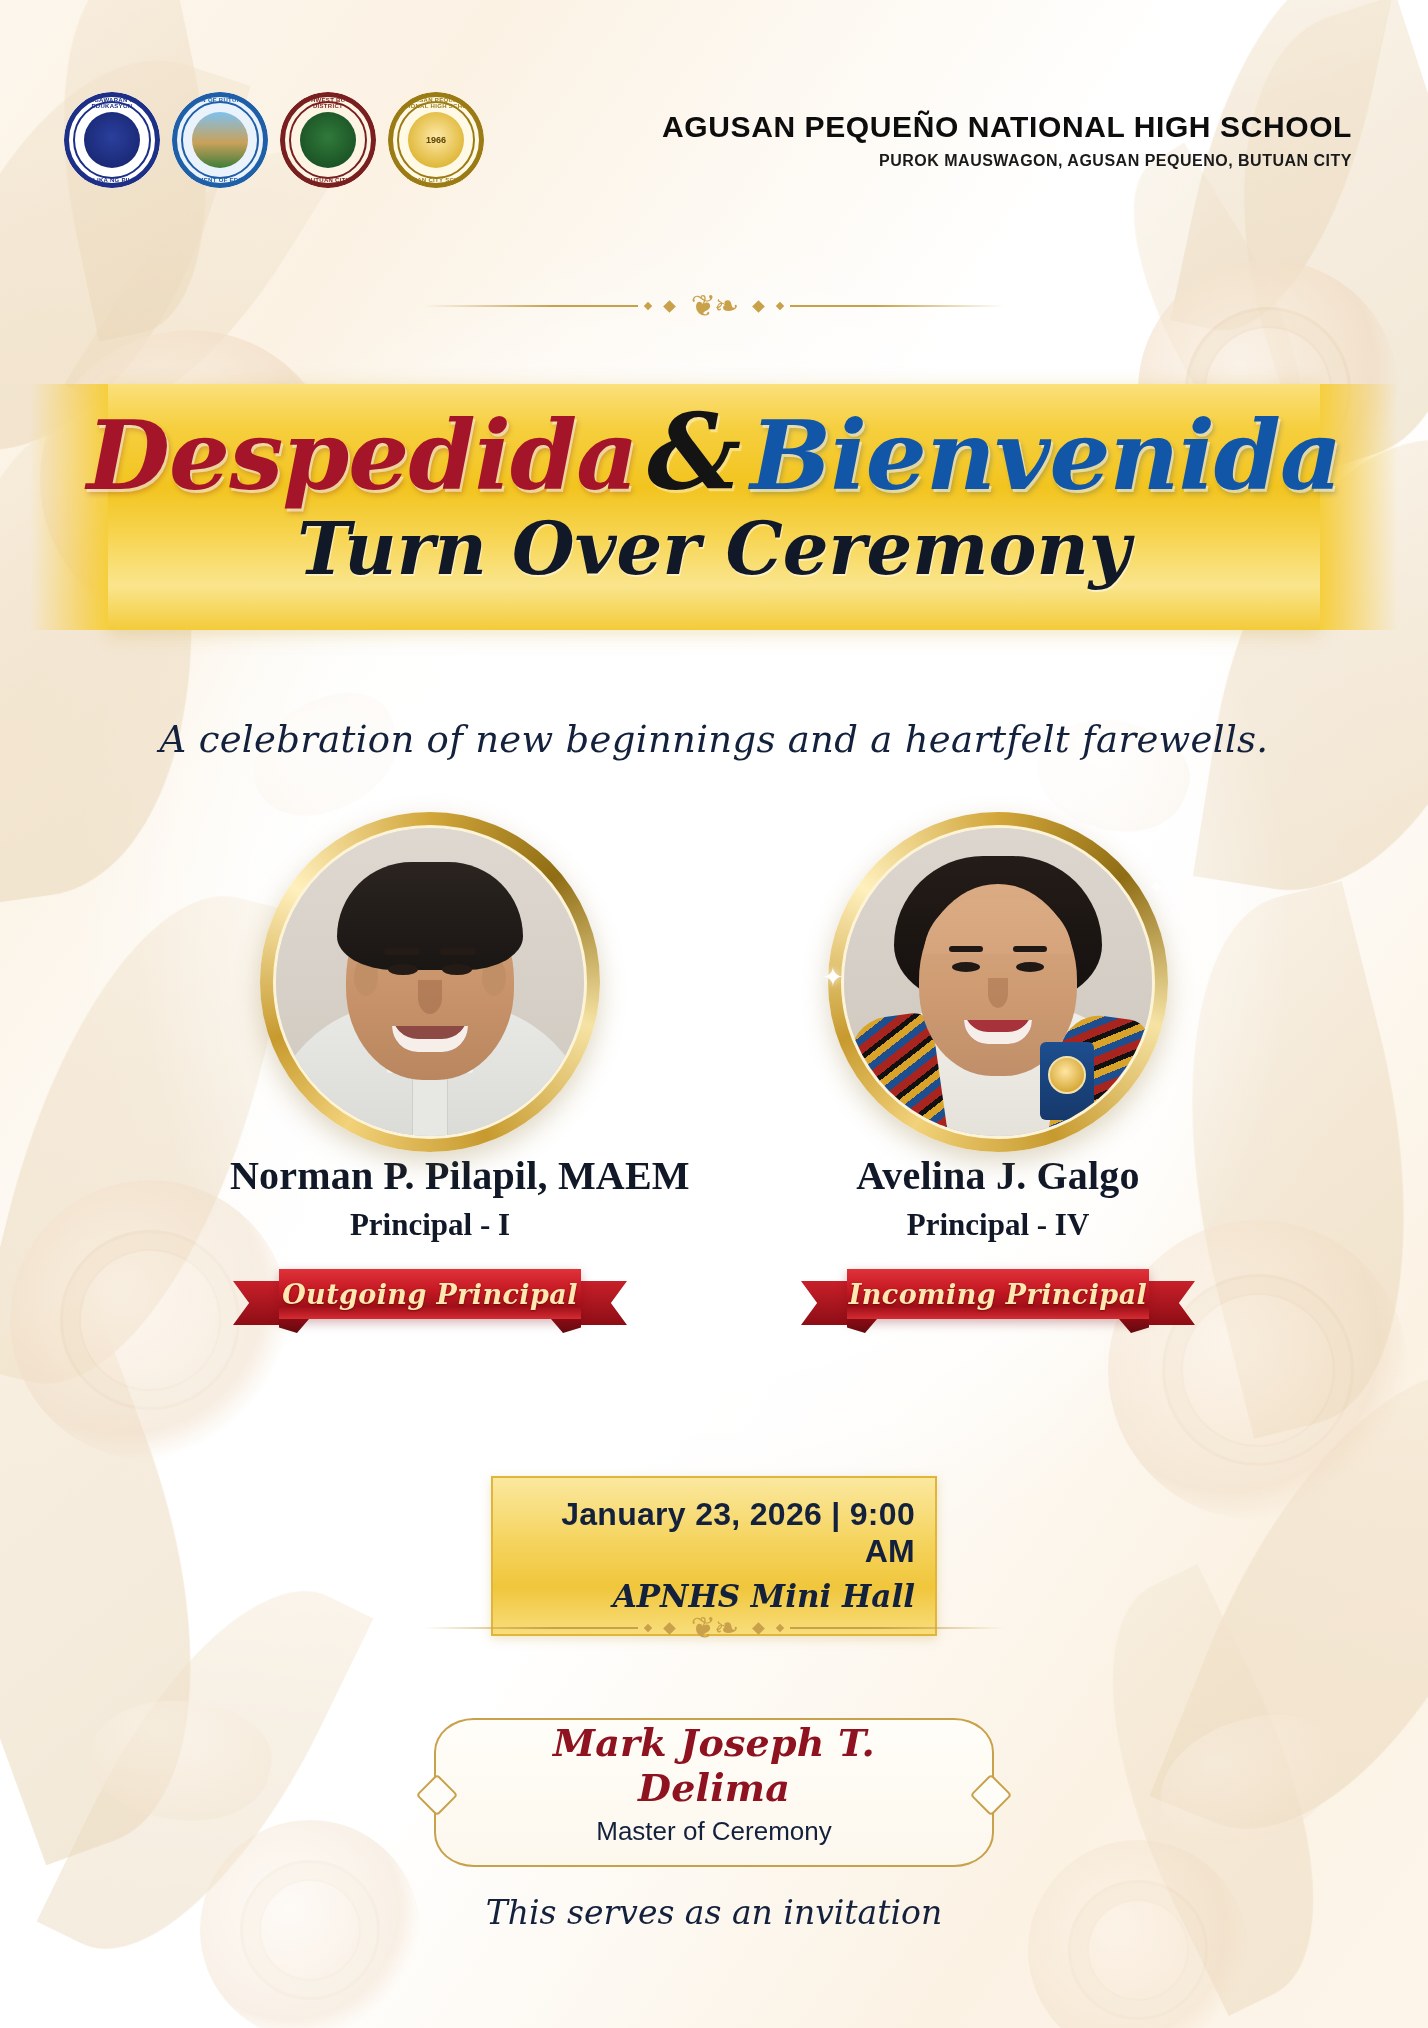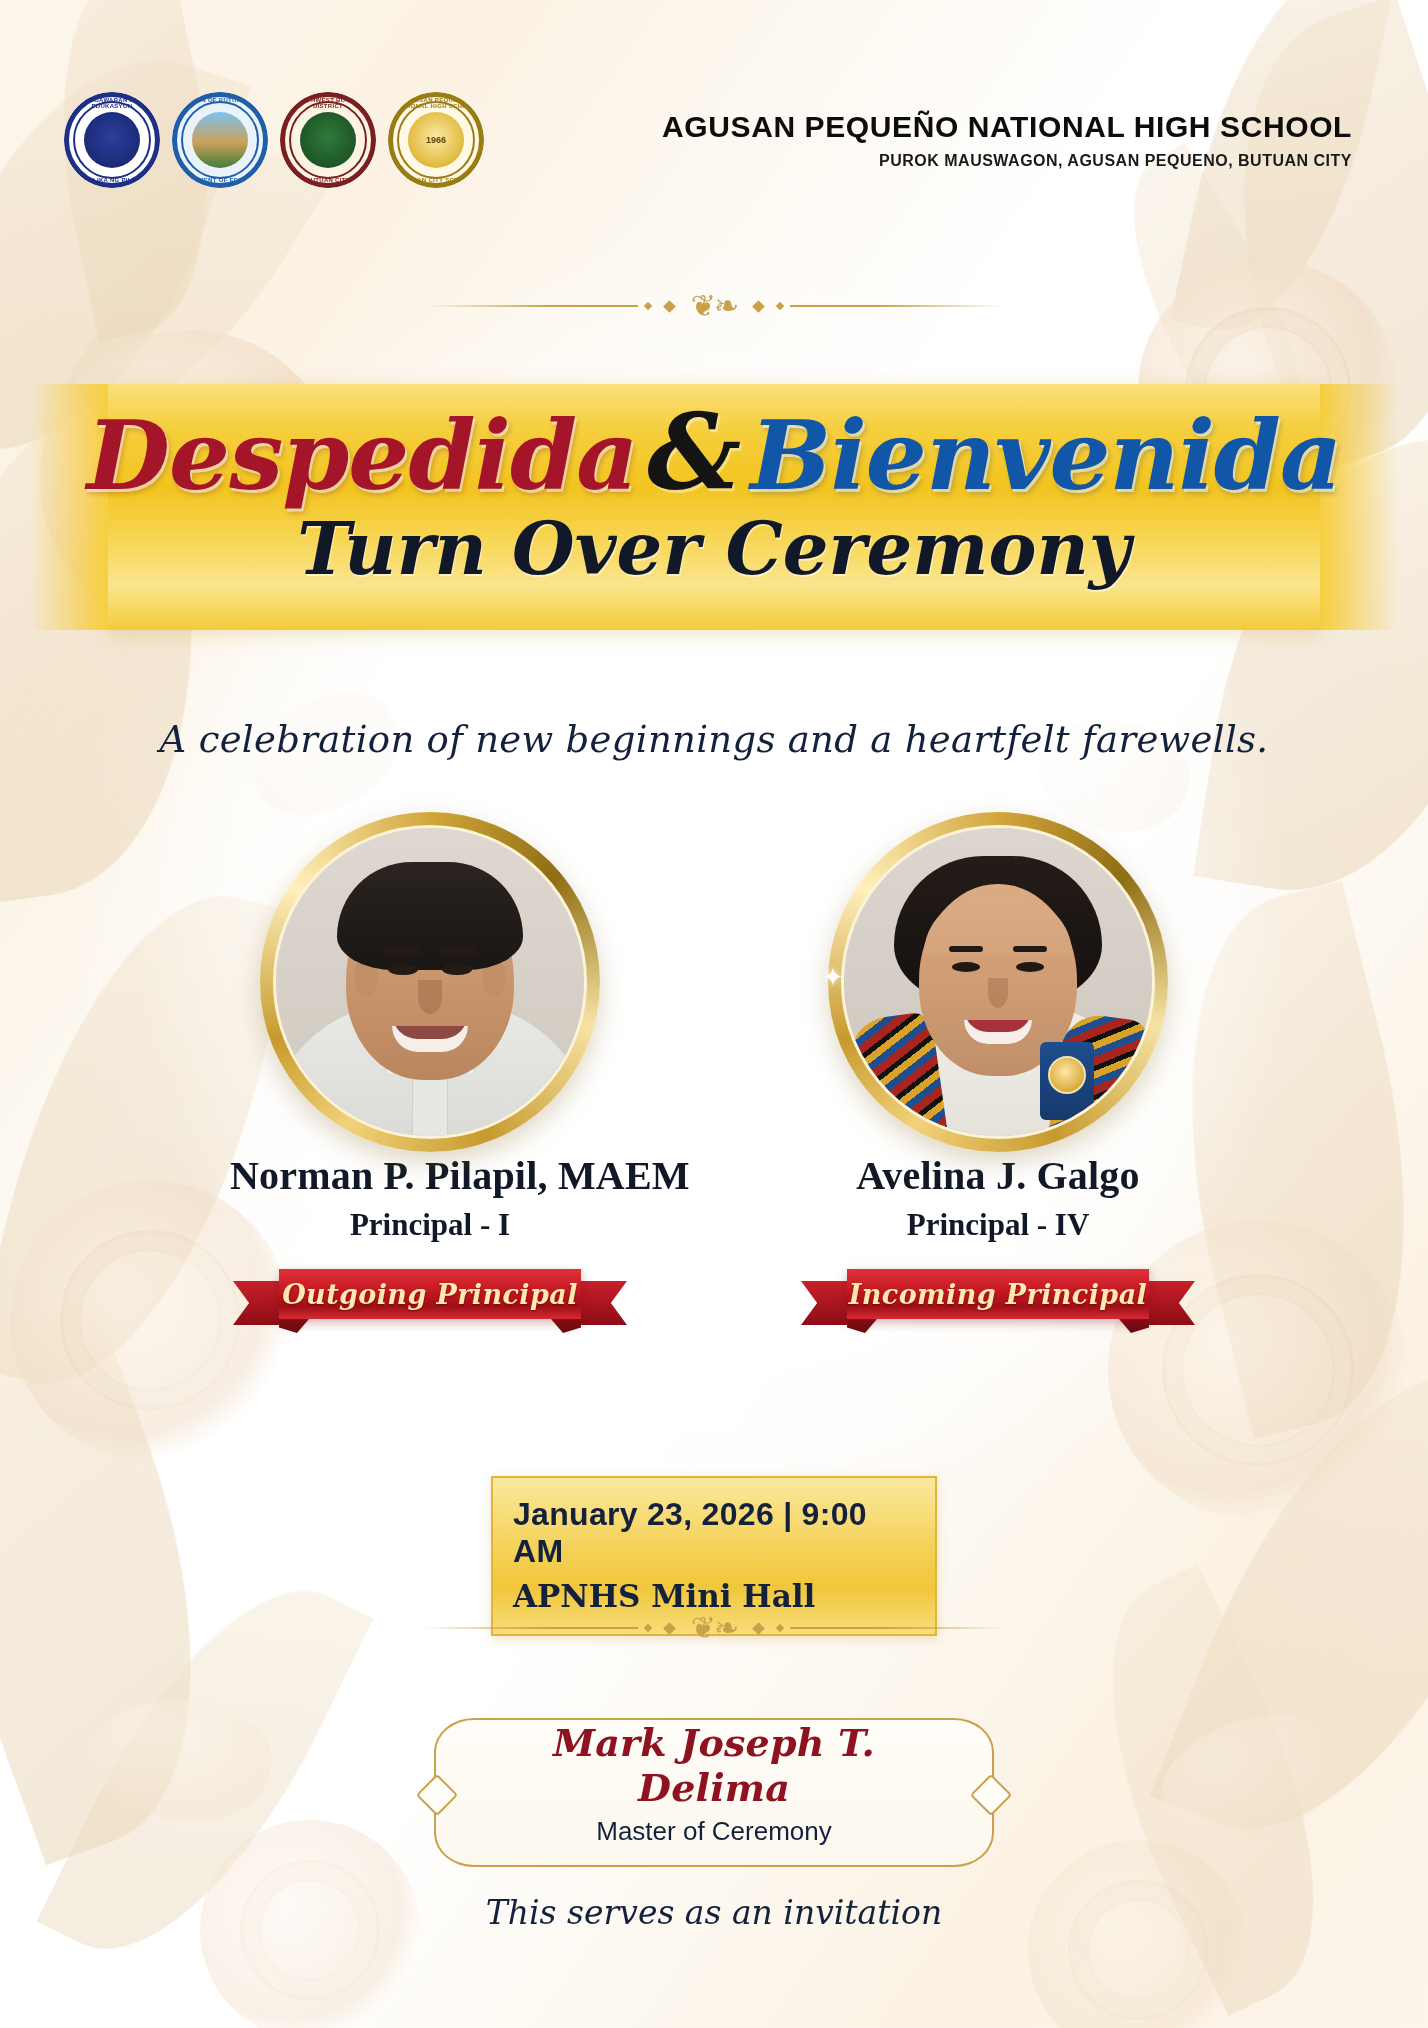--- a/index.html
+++ b/index.html
@@ -504,35 +504,36 @@
 
   
   .date-plate {
     position: absolute;
     left: 50%;
     transform: translateX(-50%);
     top: 1476px;
     width: 446px;
     padding: 18px 20px 20px;
     box-sizing: border-box;
-    text-align: left;
+    text-align: right;
     background: linear-gradient(180deg, #fbe89f 0%, #f5d45f 40%, #f0c63c 70%, #f8dd7b 100%);
     border: 2px solid #e0b63a;
     box-shadow: 0 3px 10px rgba(190,150,40,.25);
   }
   .date-plate .l1 {
     font-family: "Liberation Sans", sans-serif;
     font-weight: bold;
     font-size: 32px;
     color: #14213d;
     letter-spacing: .3px;
   }
   .date-plate .l2 {
     margin-top: 8px;
     font-family: "DejaVu Serif", serif;
+    font-style: italic;
     font-weight: bold;
     font-size: 31px;
     color: #14213d;
   }
 
   
   .emcee {
     position: absolute;
     left: 50%;
     transform: translateX(-50%);

